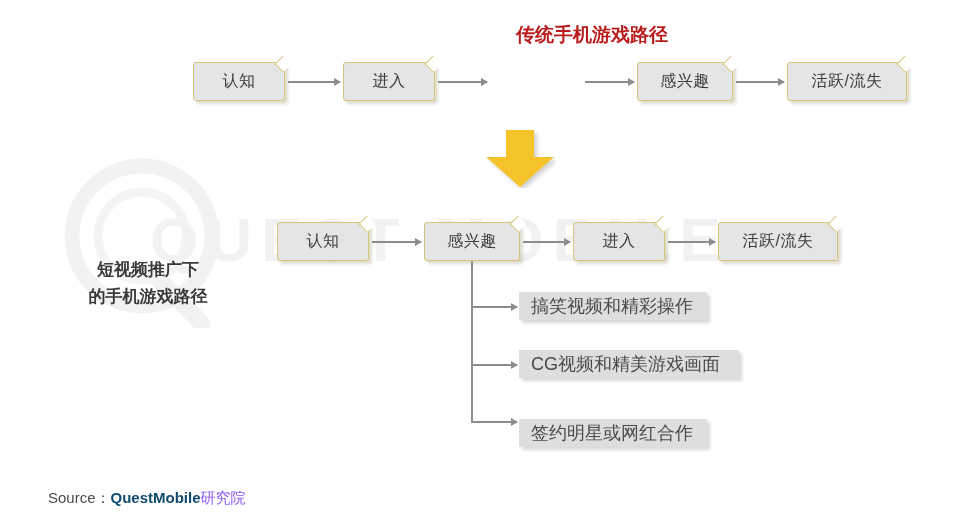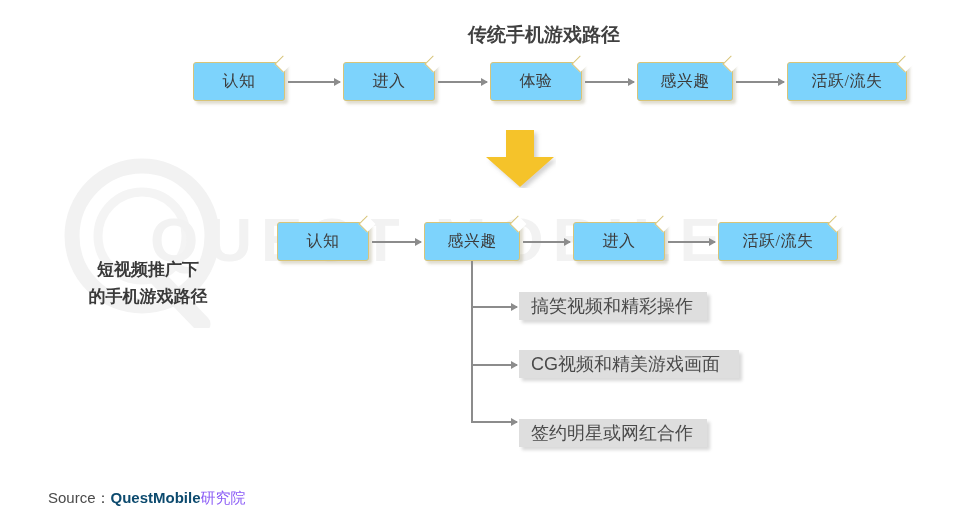--- a/index.html
+++ b/index.html
@@ -19,45 +19,46 @@
     font-size:62px;font-weight:700;letter-spacing:9px;
     color:#f2f2f2;
     font-family:"Liberation Sans","DejaVu Sans",sans-serif;
     white-space:nowrap;
   }
   .wm-q{position:absolute;left:52px;top:112px;width:180px;height:180px;}
 
   
   .flow-title{
     position:absolute;
-    font-size:19px;font-weight:700;color:#404040;
+    font-size:19px;font-weight:700;color:#b91c1c;
     white-space:nowrap;
     font-family:"Liberation Sans","DejaVu Sans",sans-serif;
+    margin-left:48px;
   }
   #title-top{left:468px;top:22px;}
   .side-label{
     position:absolute;left:58px;top:212px;width:180px;
     font-size:17px;font-weight:700;color:#3a3a3a;
     line-height:27px;text-align:center;
     font-family:"Liberation Sans","DejaVu Sans",sans-serif;
     margin-top:44px;
   }
 
   
   .node{
     position:absolute;
     box-sizing:border-box;
-    background:#7dd3fc;
+    background:#e5e5e5;
     border:1.4px solid #d8c478;
     border-radius:3px;
     display:flex;align-items:center;justify-content:center;
     font-size:16px;color:#3c3c3c;
     letter-spacing:.5px;
     white-space:nowrap;
-    font-family:Liberation Serif, serif;
+    font-family:Liberation Sans, sans-serif;
     box-shadow:3px 3px 3px rgba(150,140,100,.30);
   }
   
   .node::after{
     content:"";
     position:absolute;top:-1.4px;right:-1.4px;
     width:11px;height:11px;
     background:#ffffff;
     border-left:1.4px solid #d8c478;
     border-bottom:1.4px solid #d8c478;
@@ -115,21 +116,20 @@
       <circle cx="90" cy="88" r="44" fill="none" stroke="#f4f4f4" stroke-width="9"></circle>
       <path d="M104 128 L150 176" stroke="#f2f2f2" stroke-width="17" stroke-linecap="round" fill="none"></path>
     </svg>
     <div class="wm-text">QUEST MOBILE</div>
   </div>
 
   <div class="flow-title" id="title-top">传统手机游戏路径</div>
 
   <div class="node" style="left:193px;top:62px;width:92px;height:39px;">认知</div>
   <div class="node" style="left:343px;top:62px;width:92px;height:39px;">进入</div>
-  <div class="node" style="left:490px;top:62px;width:92px;height:39px;">体验</div>
   <div class="node" style="left:637px;top:62px;width:96px;height:39px;">感兴趣</div>
   <div class="node" style="left:787px;top:62px;width:120px;height:39px;">活跃/流失</div>
 
   <div class="conn" style="left:288px;top:81px;width:52px;">
       <span class="head"></span>
     </div>
   <div class="conn" style="left:438px;top:81px;width:49px;">
       <span class="head"></span>
     </div>
   <div class="conn" style="left:585px;top:81px;width:49px;">

